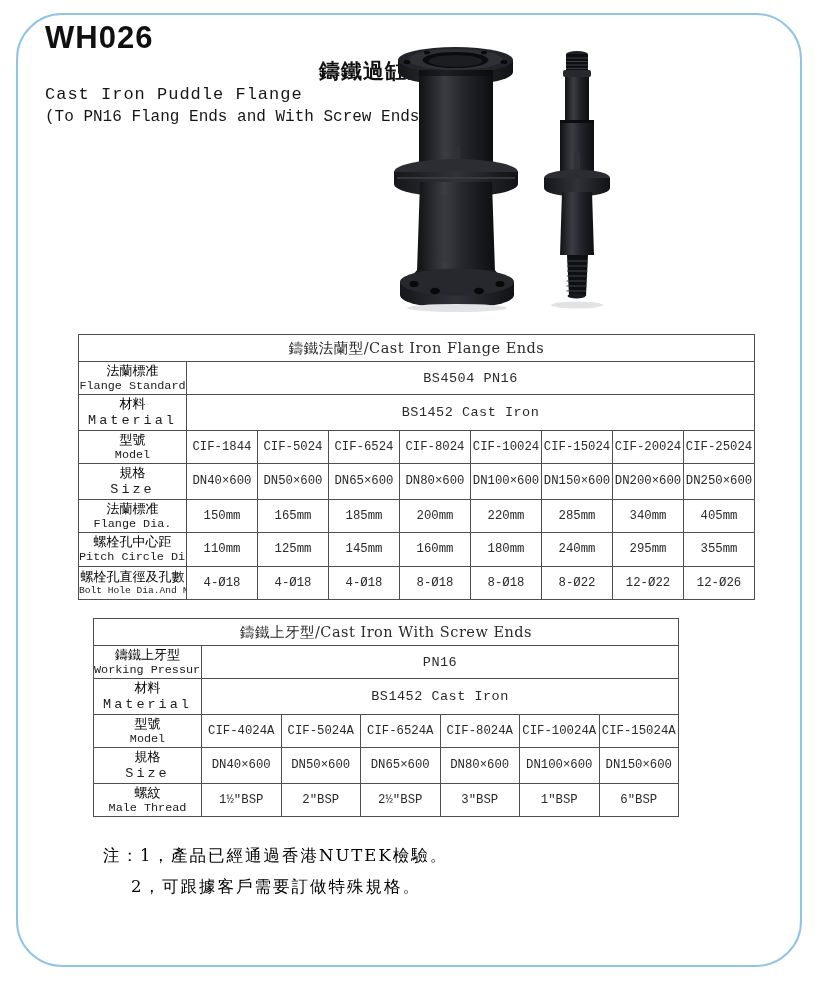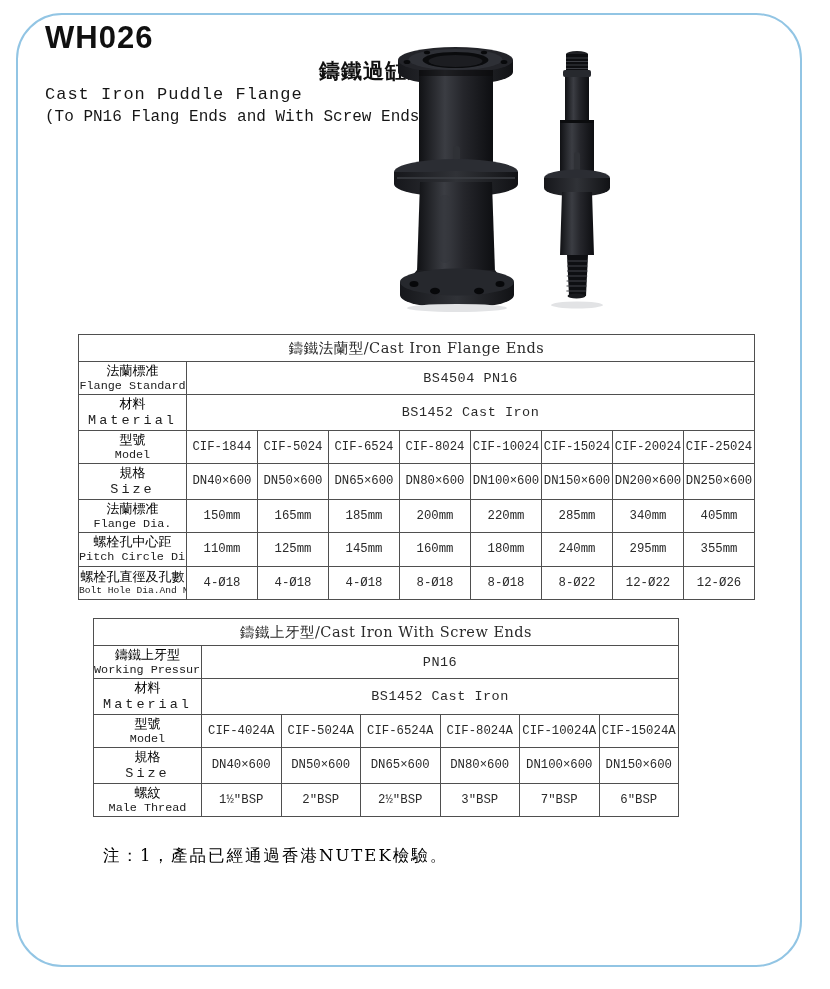--- a/index.html
+++ b/index.html
@@ -283,22 +283,23 @@
           </tr>
           <tr>
             <td class="lbl">
               <div class="cn">螺紋</div>
               <div class="en">Male Thread</div>
             </td>
             <td class="val">1½″BSP</td>
             <td class="val">2″BSP</td>
             <td class="val">2½″BSP</td>
             <td class="val">3″BSP</td>
-            <td class="val">7″BSP</td>
+            <td class="val">1″BSP</td>
             <td class="val">6″BSP</td>
           </tr>
         </tbody>
       </table>
     </div>
 
   <div id="n1" class="note">注：1，產品已經通過香港NUTEK檢驗。</div>
+  <div id="n2" class="note">2，可跟據客戶需要訂做特殊規格。</div>
 
 </div>
 
 </body></html>

